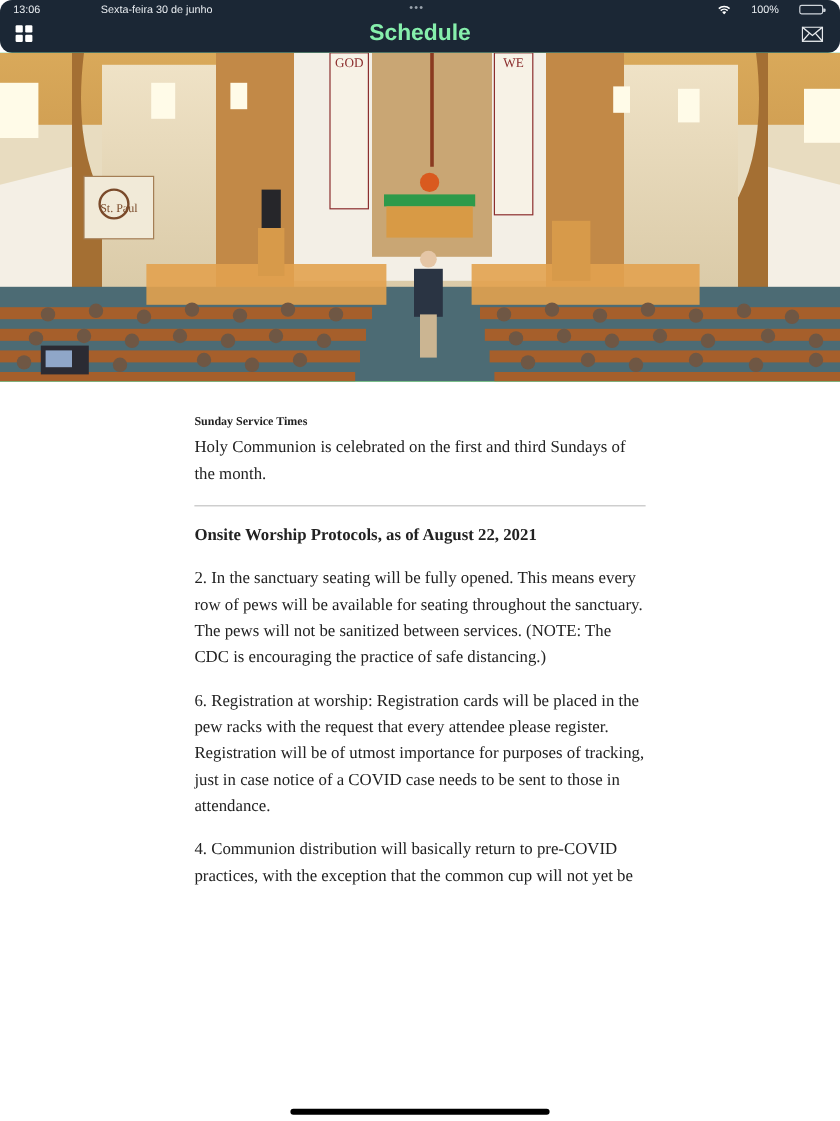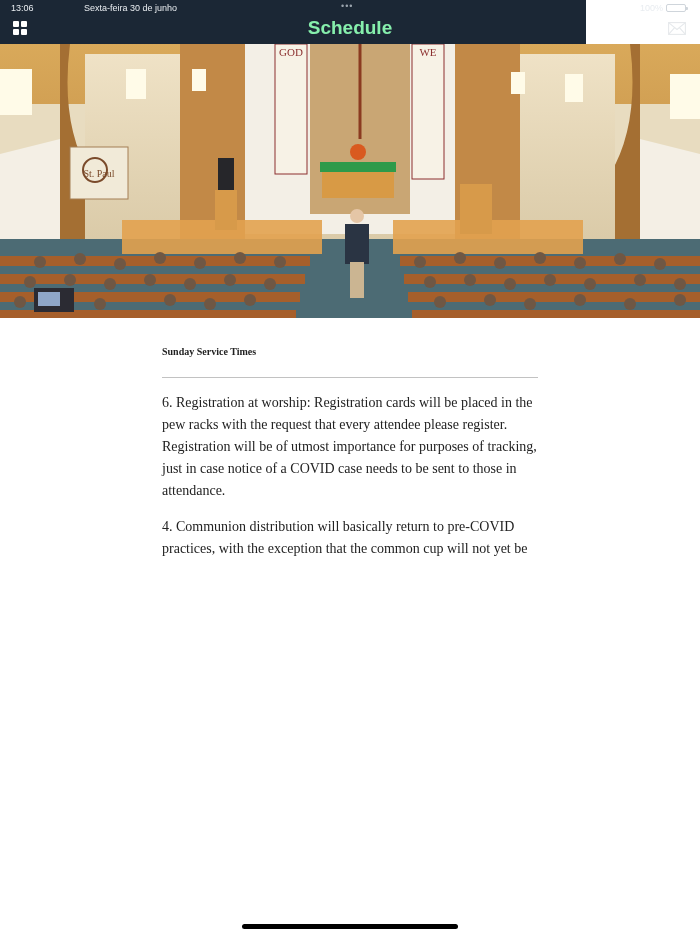--- a/index.html
+++ b/index.html
@@ -1,22 +1,22 @@
 <!DOCTYPE html>
 <html><head>
 <meta charset="utf-8">
 <style>
   html, body { margin:0; padding:0; }
   body { width:700px; height:934px; overflow:hidden; background:#ffffff; position:relative; font-family:"Liberation Serif", serif; }
-  .topbar { position:absolute; left:0; top:0; width:586px; height:44px; background:#1b2735; color:#fff; }
+  .topbar { position:absolute; left:0; top:0; width:700px; height:44px; background:#1b2735; color:#fff;border-radius:10px; }
   .status { position:absolute; left:0; top:0; width:700px; height:16px; font-family:"Liberation Sans", sans-serif; font-size:9px; color:#e8ecf0; }
   .status .time { position:absolute; left:11px; top:3px; }
   .status .date { position:absolute; left:41px; top:3px;margin-left:43px; }
   .status .dots { position:absolute; left:341px; top:1px; font-size:9px; letter-spacing:1px; color:#9aa3ad; }
-  .status .right { position:absolute; right:14px; top:3px; display:flex; align-items:center; gap:3px; }
+  .status .right { position:absolute; right:14px; top:3px; display:flex; align-items:center; gap:17px; }
   .battery { width:20px; height:8px; border:1px solid #cfd5db; border-radius:2px; position:relative; box-sizing:border-box; padding:1px; }
   .battery .fill { width:100%; height:100%; background:#fff; border-radius:1px; }
   .battery:after { content:""; position:absolute; right:-3px; top:2px; width:2px; height:3px; background:#cfd5db; border-radius:0 1px 1px 0; }
   .nav-title { position:absolute; left:0; width:700px; top:17px; text-align:center; font-family:"Liberation Sans", sans-serif; font-weight:bold; font-size:19px; color:#86efac; }
   .menu-btn { position:absolute; left:13px; top:21px; width:15px; height:15px; display:grid; grid-template-columns:6px 6px; grid-template-rows:6px 6px; gap:2px; }
   .menu-btn span { background:#fff; border-radius:1px; display:block; }
   .mail-btn { position:absolute; left:668px; top:22px; width:18px; height:13px; }
   .hero { position:absolute; left:0; top:44px; width:700px; height:274px; overflow:hidden; background:#22c55e; }
   .content { position:absolute; left:162px; top:341px; width:376px; color:#222; font-size:14px; line-height:22px; }
   .content h3 { font-size:10px; font-weight:bold; margin:0; line-height:22px; }
@@ -174,18 +174,21 @@
         <circle cx="680" cy="256" r="6"></circle>
     </g>
 
     <rect x="34" y="244" width="40" height="24" fill="#2b2b33"></rect>
     <rect x="38" y="248" width="22" height="14" fill="#8fa6c8"></rect>
   </svg>
 </div>
 
 <div class="content">
   <h3>Sunday Service Times</h3>
+  <p>Holy Communion is celebrated on the first and third Sundays of the month.</p>
   <hr class="divider">
+  <p style="font-weight:bold;">Onsite Worship Protocols, as of August 22, 2021</p>
+  <p>2.  In the sanctuary seating will be fully opened. This means every row of pews will be available for seating throughout the sanctuary. The pews will not be sanitized between services. (NOTE: The CDC is encouraging the practice of safe distancing.)</p>
   <p>6. Registration at worship: Registration cards will be placed in the pew racks with the request that every attendee please register. Registration will be of utmost importance for purposes of tracking, just in case notice of a COVID case needs to be sent to those in attendance.</p>
   <p>4. Communion distribution will basically return to pre-COVID practices, with the exception that the common cup will not yet be</p>
 </div>
 
 <div class="home-bar"></div>
 
 </body></html>

